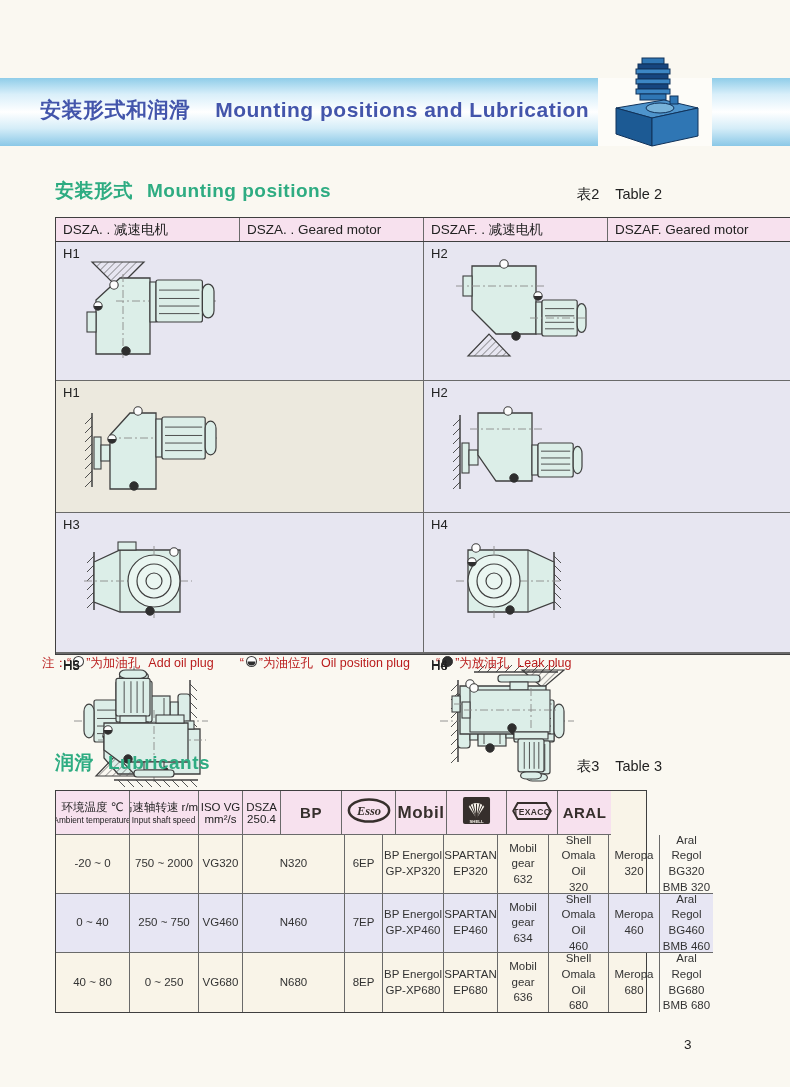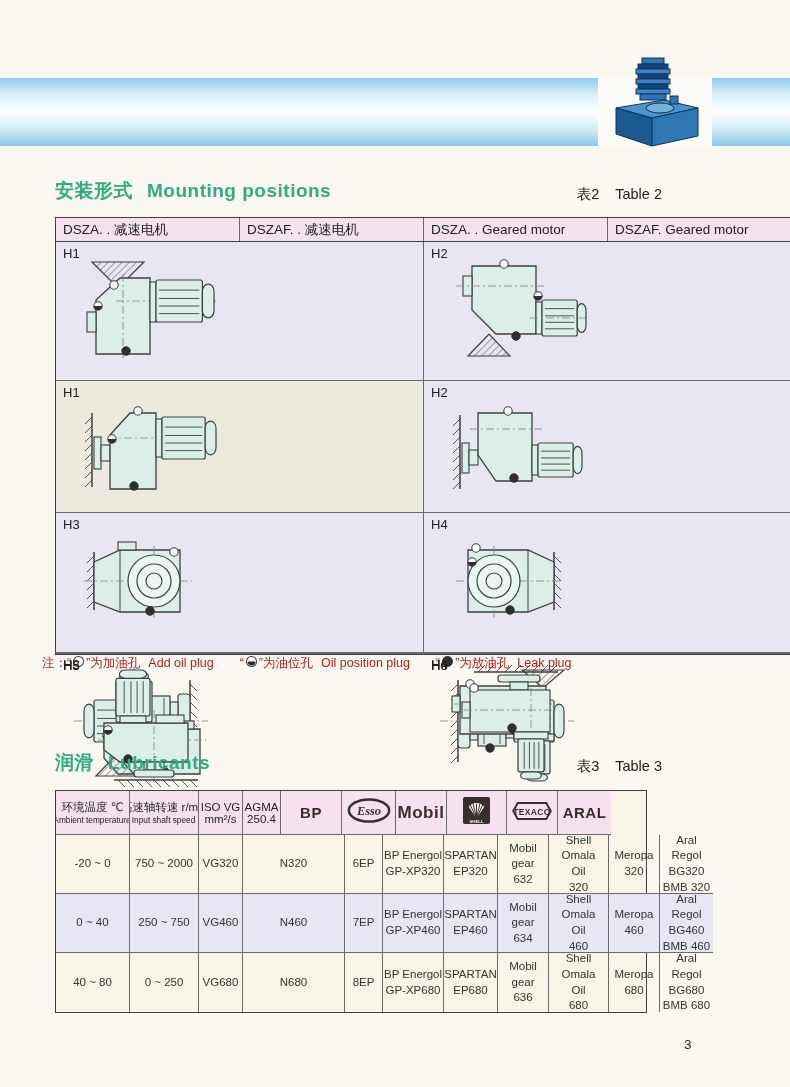--- a/index.html
+++ b/index.html
@@ -74,20 +74,25 @@
   .brand-text{font-weight:bold;color:#362f2c;letter-spacing:0.5px;}
   .page-num{position:absolute;left:684px;top:1037px;font-size:13.5px;color:#222;}
 </style>
 </head>
 <body>
 
 <div class="page">
 
   <div class="band"></div>
   <div class="band-gap"></div>
+  <div class="page-title">
+    <span>安装形式和润滑</span>
+    <span style="display:inline-block;width:12px;"></span>
+    <span>Mounting positions and Lubrication</span>
+  </div>
   <svg class="product-photo" viewBox="0 0 104 94">
     <g stroke="#10325a" stroke-width="1">
       <rect x="40" y="2" width="22" height="6" fill="#2f76b4"></rect>
       <rect x="36" y="8" width="30" height="5" fill="#16457e"></rect>
       <rect x="34" y="13" width="34" height="5" fill="#3c86c4"></rect>
       <rect x="36" y="18" width="30" height="5" fill="#16457e"></rect>
       <rect x="34" y="23" width="34" height="5" fill="#3c86c4"></rect>
       <rect x="36" y="28" width="30" height="5" fill="#16457e"></rect>
       <rect x="34" y="33" width="34" height="5" fill="#3c86c4"></rect>
       <rect x="38" y="38" width="26" height="6" fill="#2f76b4"></rect>
@@ -104,22 +109,22 @@
       <span>安装形式</span><span class="en">Mounting positions</span>
     </div>
     <div class="tref">
       <span>表2</span><span class="en">Table 2</span>
     </div>
   </div>
 
   <div class="mtable">
     <div class="mt-head">
         <div class="mt-col-header">DSZA. . 减速电机</div>
+        <div class="mt-col-header">DSZA. . Geared motor</div>
         <div class="mt-col-header">DSZAF. . 减速电机</div>
-        <div class="mt-col-header">DSZA. . Geared motor</div>
         <div class="mt-col-header">DSZAF. Geared motor</div>
       </div>
     <div class="mt-grid">
         <div class="mt-cell">
           <span class="mt-label">H1</span>
           <svg viewBox="0 0 164 124" width="164" height="132">
             <defs>
               <pattern id="dg0" width="5" height="5" patternUnits="userSpaceOnUse" patternTransform="rotate(45)">
                 <line x1="0" y1="0" x2="0" y2="5" stroke="#555" stroke-width="1.1"></line>
               </pattern>
@@ -509,21 +514,21 @@
         </div>
         <div class="l-cell" style="width: 69px; flex: 0 0 69px;">
           <div class="lh-zh">高速轴转速 r/min</div>
           <div class="lh-en">Input shaft speed</div>
         </div>
         <div class="l-cell" style="width: 44px; flex: 0 0 44px;">
           <div class="lh-zh">ISO VG</div>
           <div class="lh-zh">mm²/s</div>
         </div>
         <div class="l-cell" style="width: 38px; flex: 0 0 38px;">
-          <div class="lh-zh">AGMA</div>
+          <div class="lh-zh">DSZA</div>
           <div class="lh-zh">250.4</div>
         </div>
         <div class="l-cell" style="width: 61px; flex: 0 0 61px;">
           <div class="brand-text" style="font-size: 15px;">BP</div>
         </div>
         <div class="l-cell" style="width: 54px; flex: 0 0 54px;">
           <div><svg viewBox="0 0 48 28" width="46" height="27">
               <ellipse cx="24" cy="14" rx="21" ry="11.5" fill="none" stroke="#362f2c" stroke-width="2.6"></ellipse>
               <text x="24" y="18.5" text-anchor="middle" font-size="13" font-weight="bold" font-style="italic" fill="#362f2c" font-family="&quot;Liberation Serif&quot;,serif">Esso</text>
             </svg></div>

